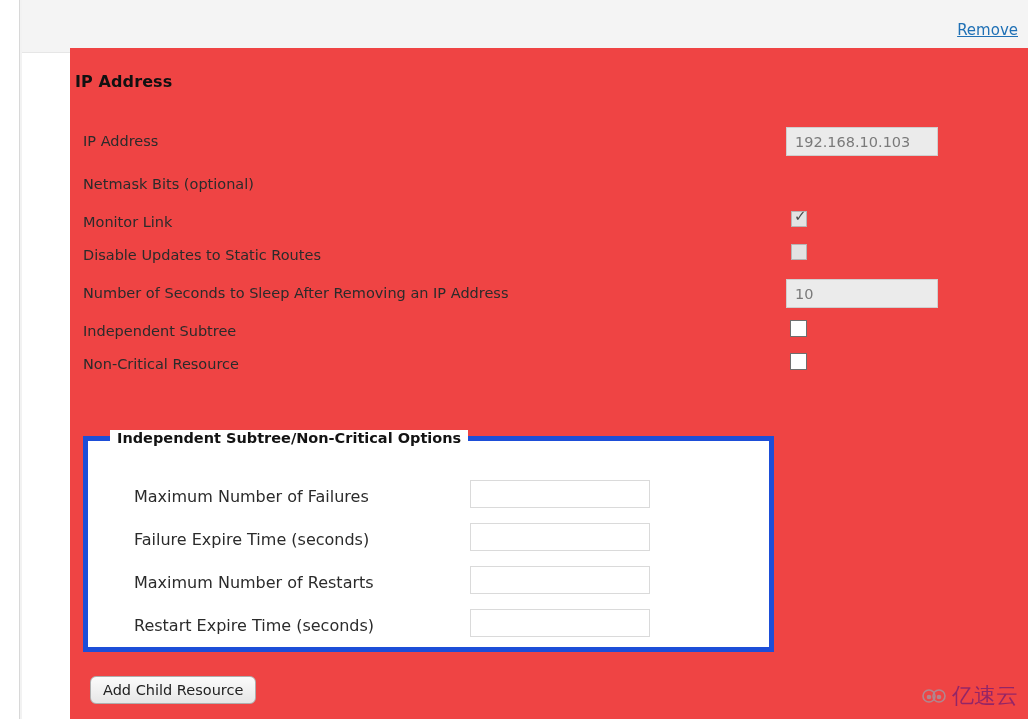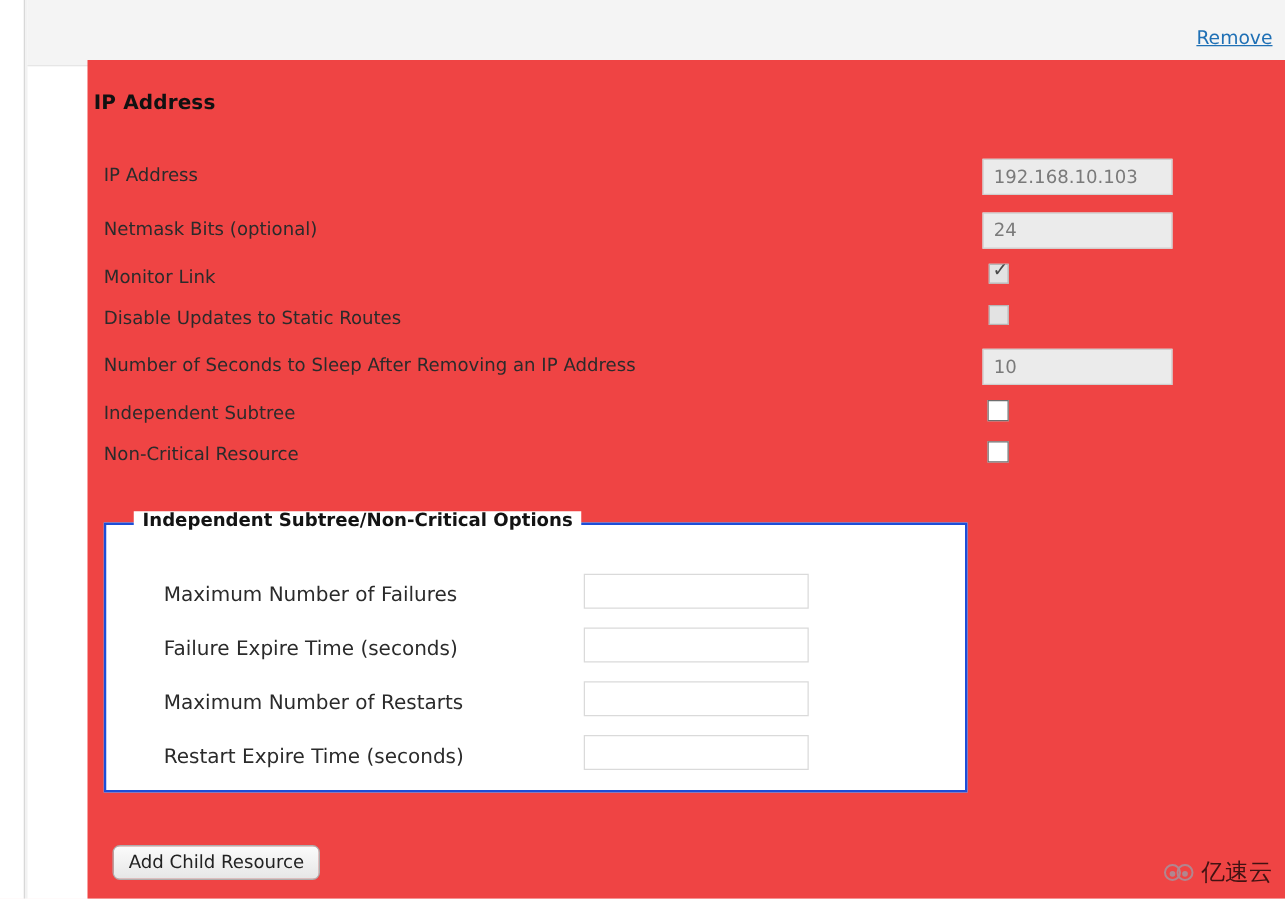--- a/index.html
+++ b/index.html
@@ -141,24 +141,24 @@
     height: 17px;
     background: #ffffff;
     border: 1px solid #6e6e6e;
     cursor: pointer;
   }
 
   
   .fieldset {
     position: absolute;
     left: 13px;
-    top: 370px;
+    top: 388px;
     width: 691px;
     height: 216px;
-    border: 2px solid #1d4ed8;
+    border: 5px solid #1d4ed8;
     background: #ffffff;
   }
   .fieldset-legend {
     position: absolute;
     left: 22px;
     top: -11px;
     background: #ffffff;
     padding: 0 7px;
     font-size: 14.5px;
     font-weight: bold;
@@ -217,22 +217,22 @@
     position: absolute;
     right: 10px;
     bottom: 8px;
     display: flex;
     align-items: center;
     gap: 4px;
     opacity: 0.72;
     user-select: none;
   }
   .watermark .wm-text {
-    font-size: 19px;
-    color: #000000;
+    font-size: 22px;
+    color: #701a75;
     font-family: "DejaVu Sans", "Liberation Sans", sans-serif;
     letter-spacing: 0px;
   }
 </style>
 </head>
 <body>
 
 <div id="page">
 
   <div class="left-rule"></div>
@@ -246,21 +246,20 @@
 
     <div class="section-title">IP Address</div>
 
     <div class="row" style="top:82px;">
       <div class="row-label">IP Address</div>
       <input class="field" type="text" disabled="" value="192.168.10.103" style="">
     </div>
 
     <div class="row" style="top:125px;">
       <div class="row-label">Netmask Bits (optional)</div>
-      <input class="field" type="text" disabled="" value="24" style="">
     </div>
 
     <div class="row" style="top:163px;">
       <div class="row-label">Monitor Link</div>
       <div class="cbx-disabled">
         <span class="tick">✓</span>
       </div>
     </div>
 
     <div class="row" style="top:196px;">

